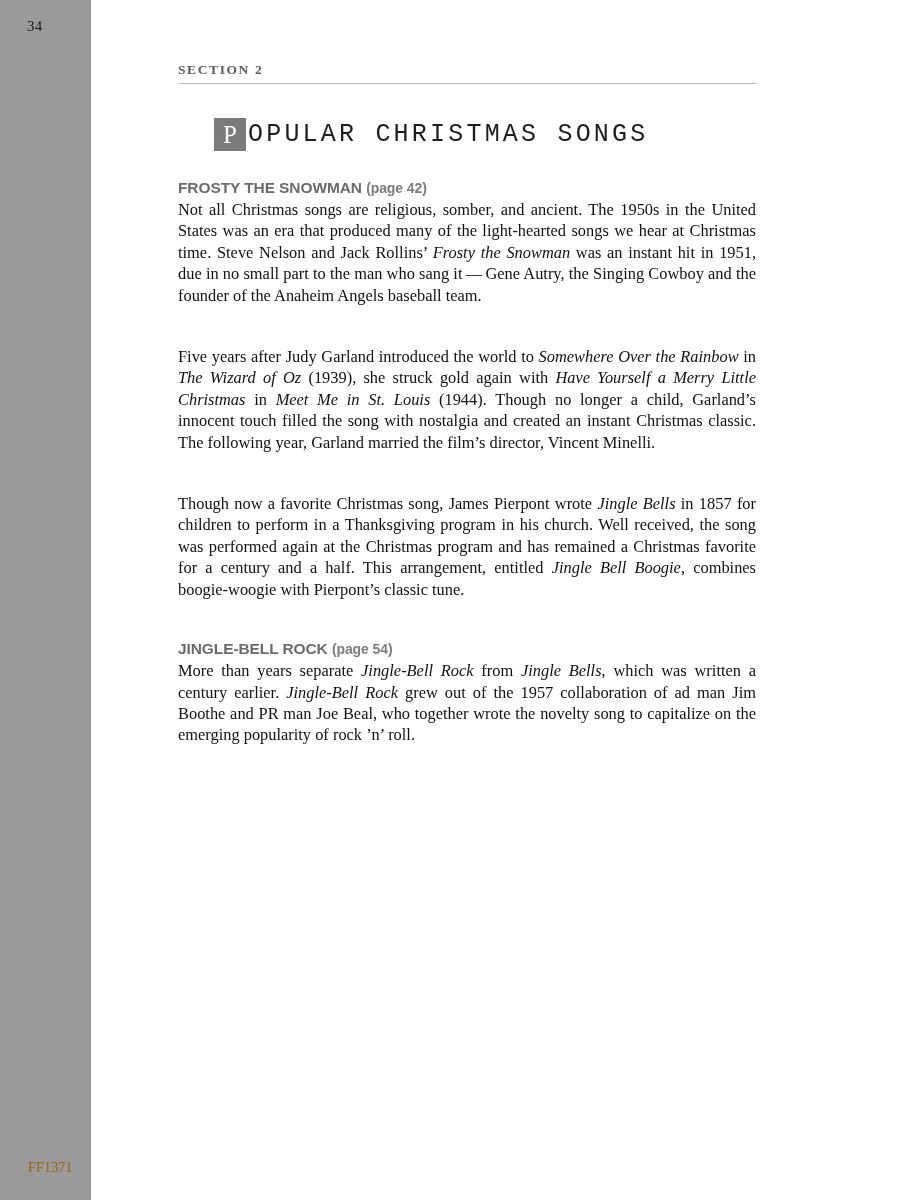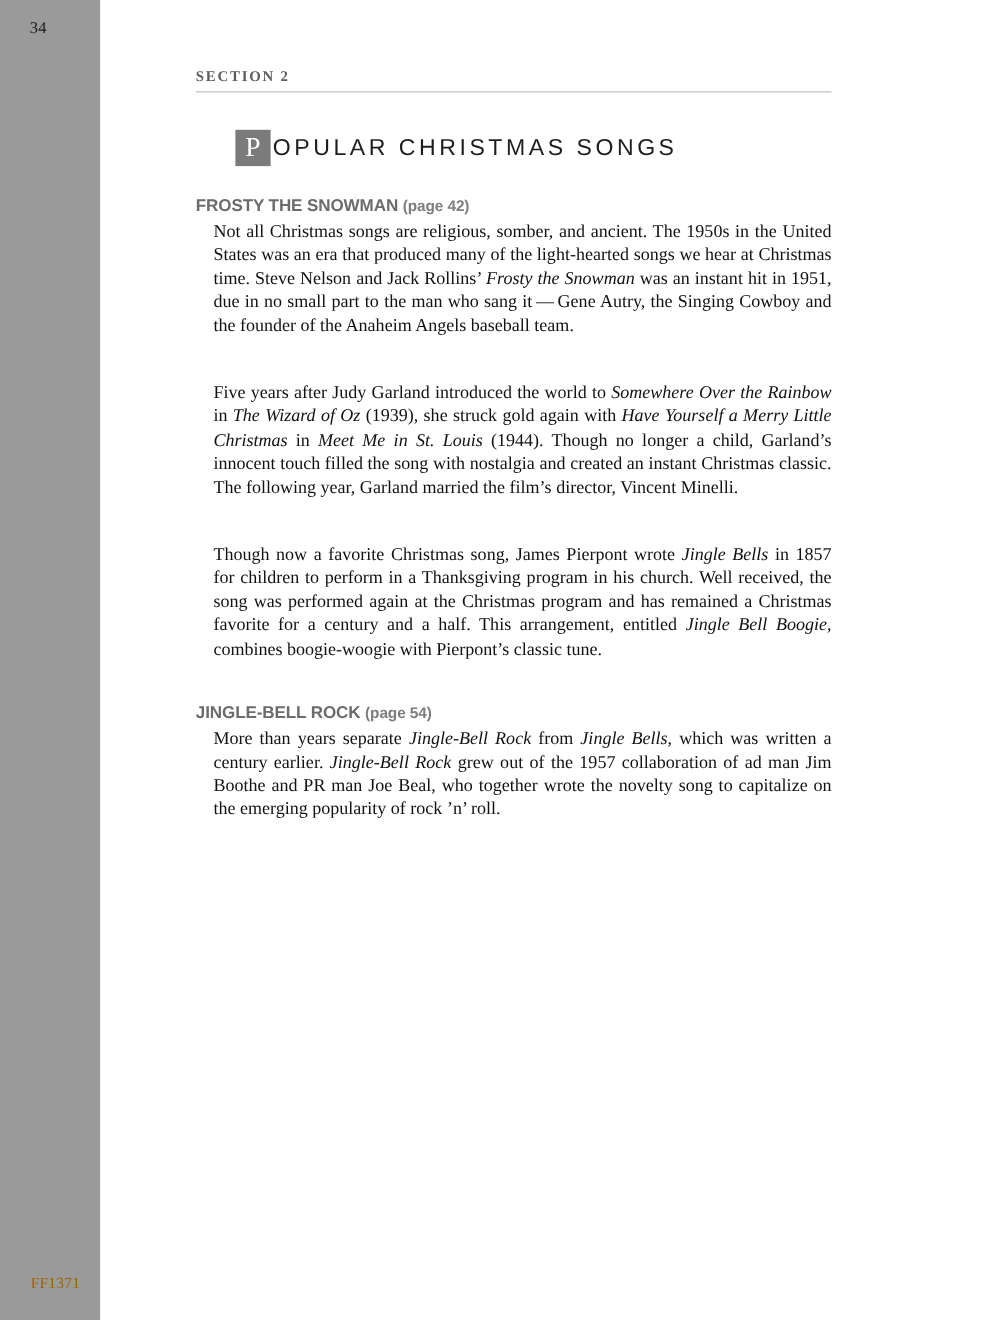--- a/index.html
+++ b/index.html
@@ -77,22 +77,22 @@
     background: #7b7b7b;
     color: #ffffff;
     font-family: "Liberation Serif", serif;
     font-size: 25px;
     line-height: 33px;
     text-align: center;
     display: inline-block;
     margin-right: 2px;
   }
   .title-rest {
-    font-family: Liberation Sans, sans-serif;
-    font-size: 21px;
+    font-family: Liberation Mono, monospace;
+    font-size: 25px;
     letter-spacing: 3.2px;
     color: #1d1d1d;
     line-height: 33px;
   }
   .entry {
     margin-bottom: 22px;
   }
   .entry-head {
     font-family: "Liberation Sans", sans-serif;
     font-size: 15.5px;
@@ -106,21 +106,20 @@
     font-size: 14px;
     color: #7d7d7d;
   }
   .entry-body {
     font-family: "Liberation Serif", serif;
     font-size: 16.4px;
     line-height: 21.4px;
     color: #111111;
     text-align: justify;
     text-justify: inter-word;
-    margin-left: 16px;
   }
   .entry-body i {
     font-style: italic;
   }
   .spacer-1 { height: 18px; }
 </style>
 </head>
 <body>
 
 <div class="page">

